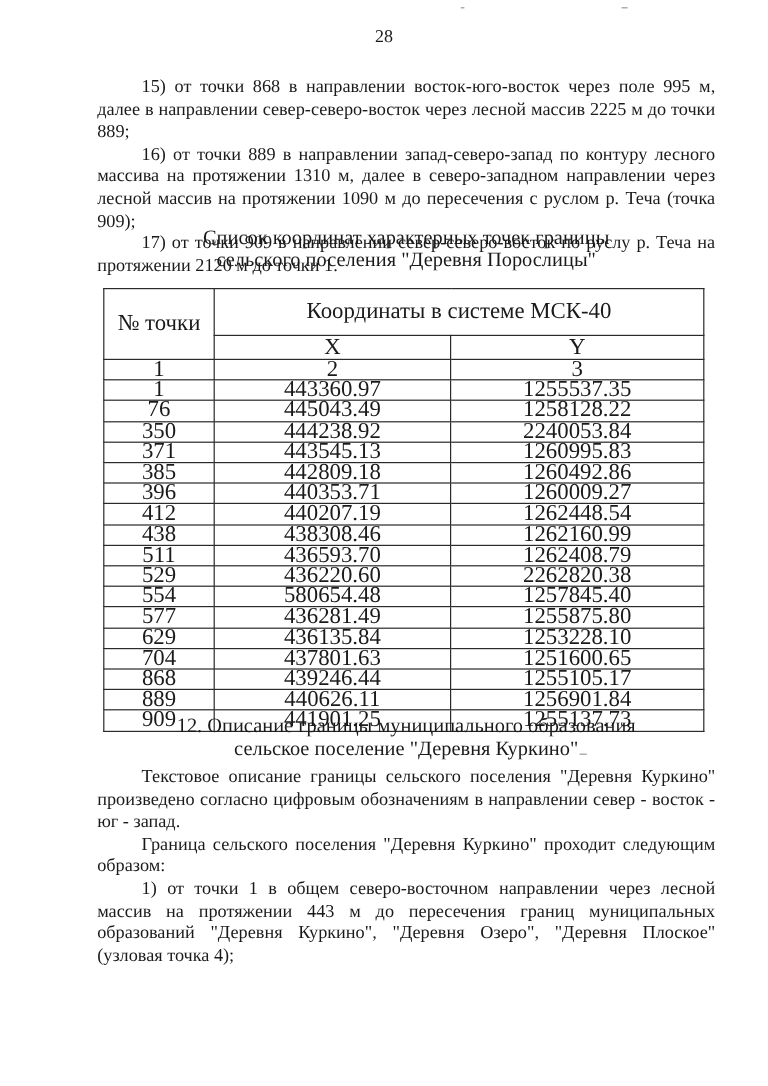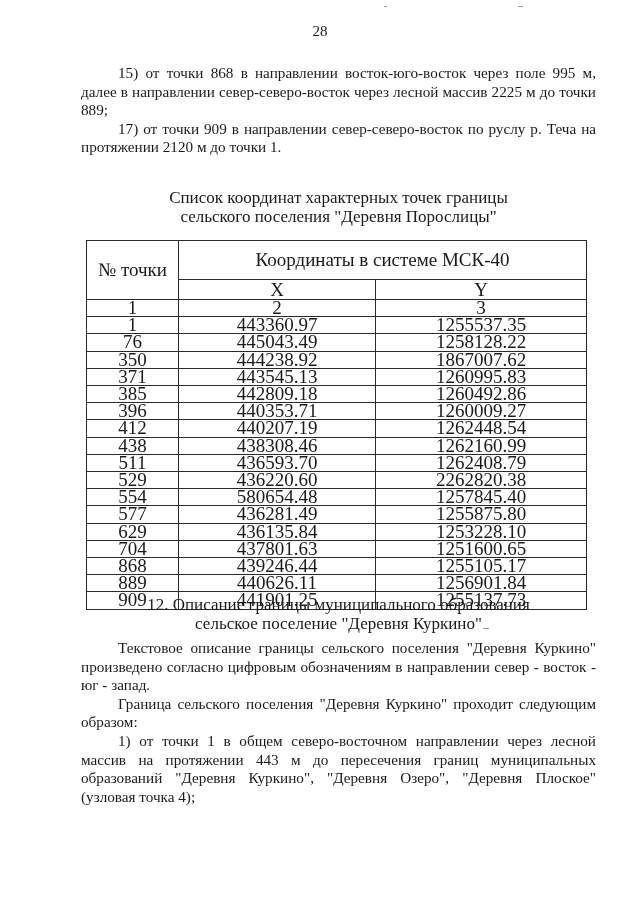--- a/index.html
+++ b/index.html
@@ -79,20 +79,21 @@
 </head>
 <body>
 
 <div class="scan-mark" style="top:6px; left:518px; width:5px;"></div>
 <div class="scan-mark" style="top:6px; left:384px; width:3px;"></div>
 
 <div class="page-number">28</div>
 
 <div class="block" style="top:64px;">
   <p>15) от точки 868 в направлении восток-юго-восток через поле 995 м, далее в направлении север-северо-восток через лесной массив 2225 м до точки 889;</p>
+  <p>16) от точки 889 в направлении запад-северо-запад по контуру лесного массива на протяжении 1310 м, далее в северо-западном направлении через лесной массив на протяжении 1090 м до пересечения с руслом р. Теча (точка 909);</p>
   <p>17) от точки 909 в направлении север-северо-восток по руслу р. Теча на протяжении 2120 м до точки 1.</p>
 </div>
 
 <div class="heading" style="top:189px;">
   <div>Список координат характерных точек границы</div>
   <div>сельского поселения "Деревня Порослицы"</div>
 </div>
 
 <table class="coords">
   <thead>
@@ -117,21 +118,21 @@
       <td>1255537.35</td>
     </tr>
     <tr>
       <td>76</td>
       <td>445043.49</td>
       <td>1258128.22</td>
     </tr>
     <tr>
       <td>350</td>
       <td>444238.92</td>
-      <td>1867007.62</td>
+      <td>2240053.84</td>
     </tr>
     <tr>
       <td>371</td>
       <td>443545.13</td>
       <td>1260995.83</td>
     </tr>
     <tr>
       <td>385</td>
       <td>442809.18</td>
       <td>1260492.86</td>

